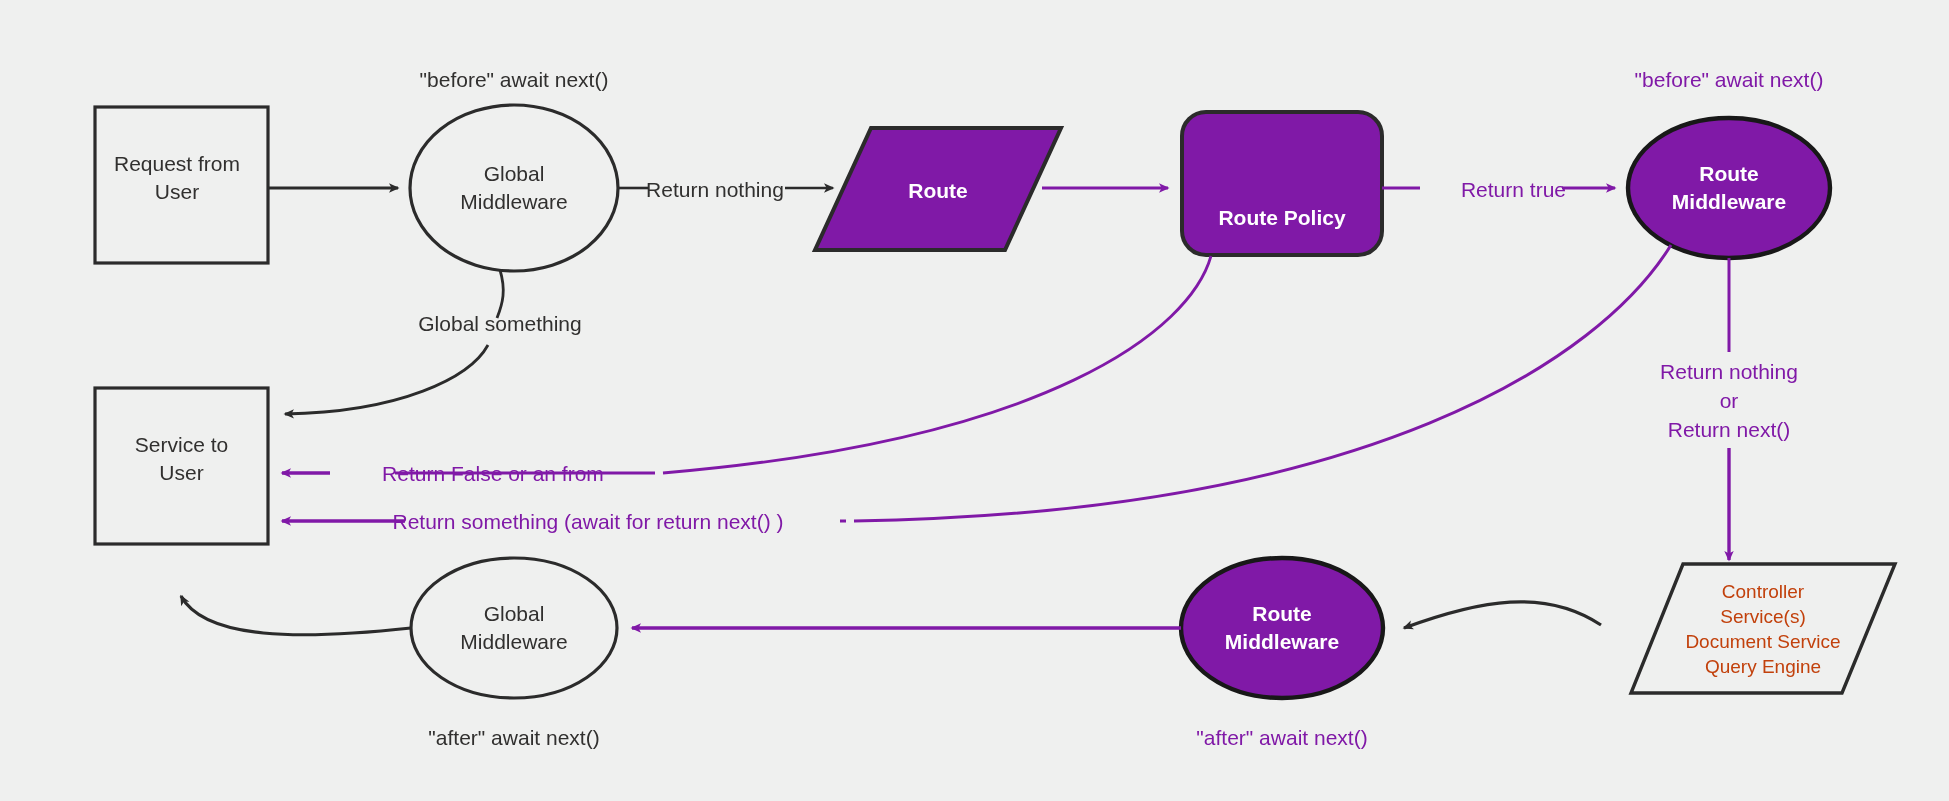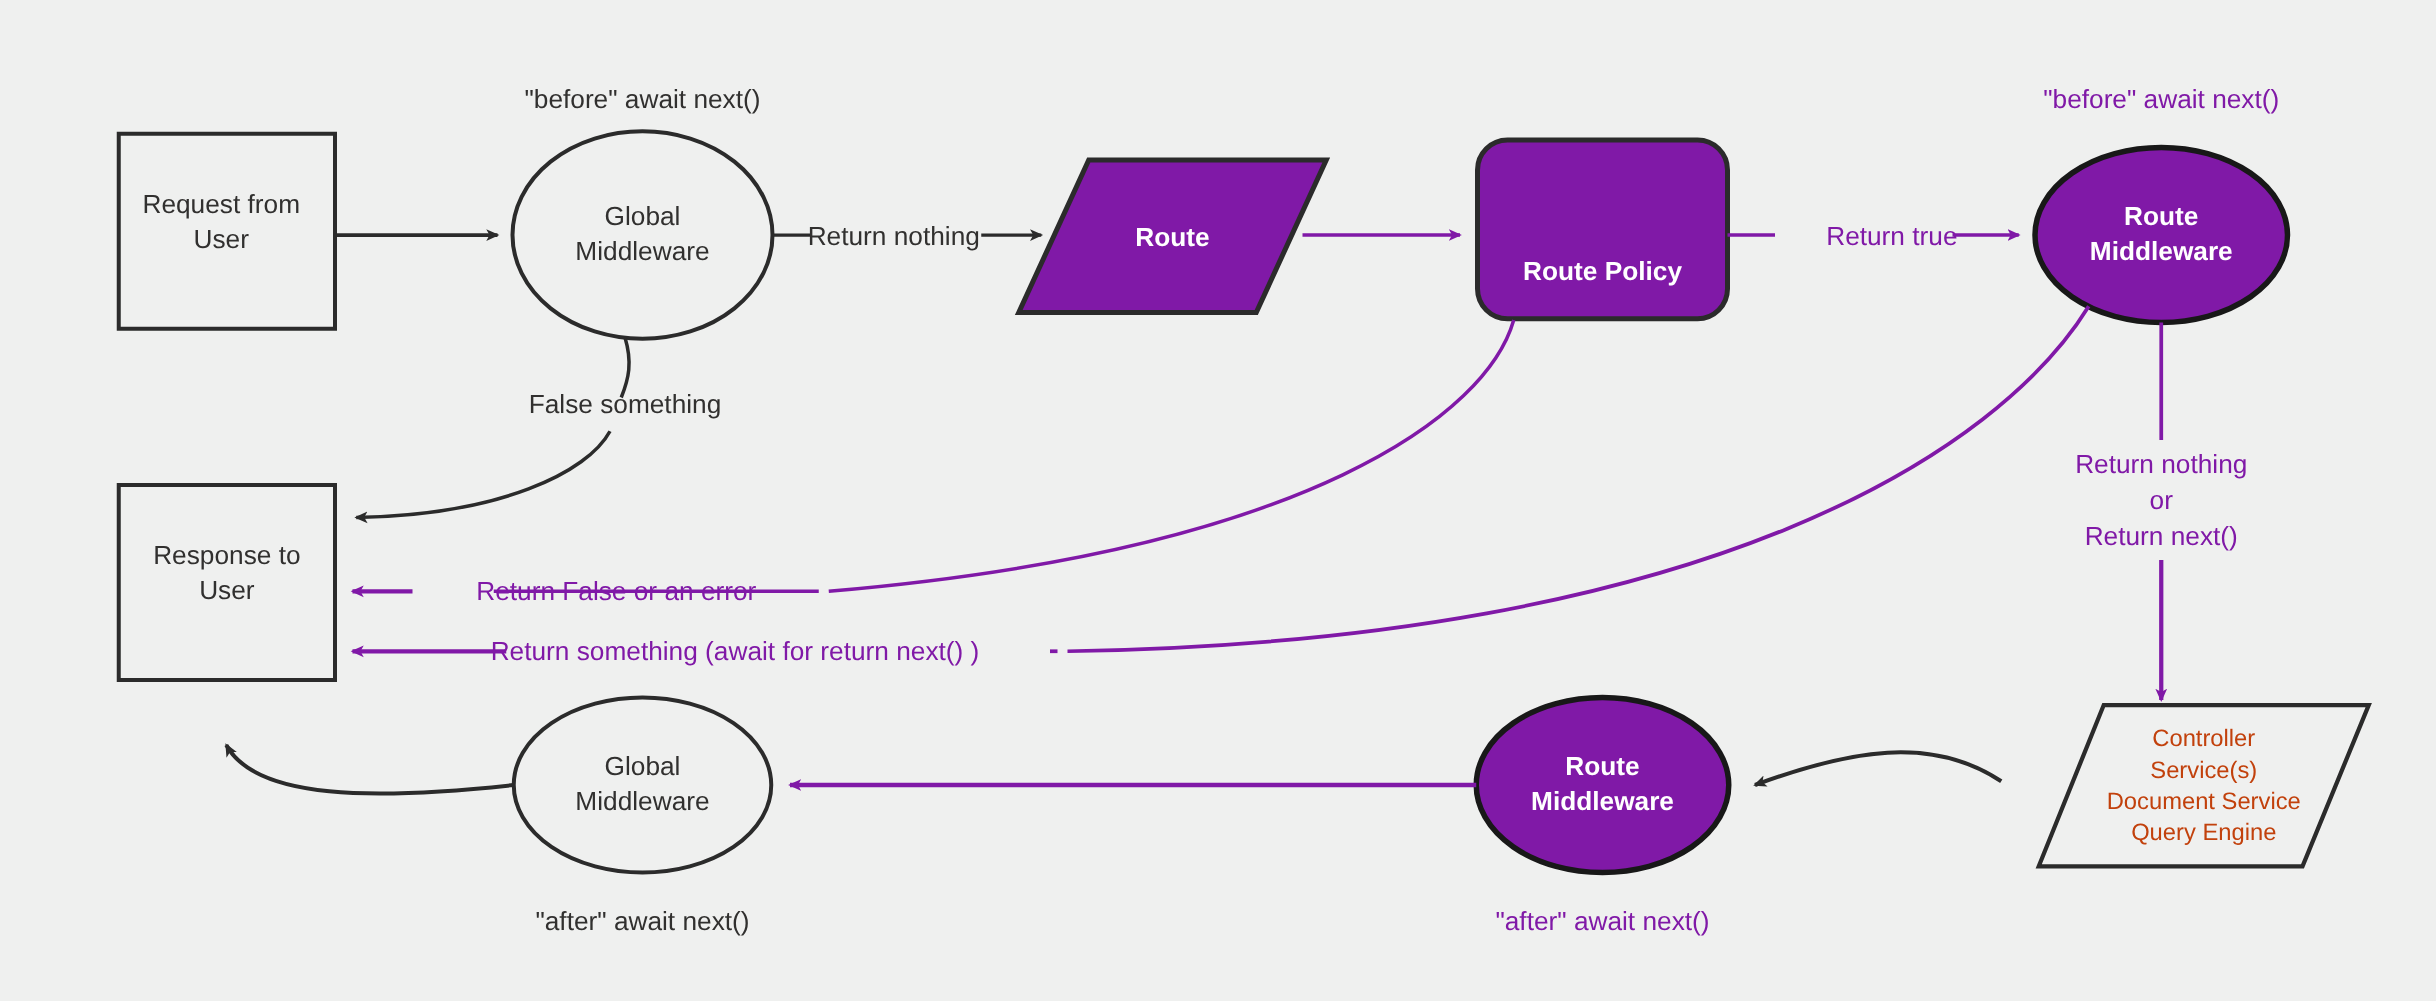--- a/index.html
+++ b/index.html
@@ -113,21 +113,21 @@
   <div class="node-label lbl-dark" style="left:414px; top:160px; width:200px;">Global
 Middleware</div>
 
   <div class="node-label lbl-white" style="left:838px; top:177px; width:200px;">Route</div>
 
   <div class="node-label lbl-white" style="left:1182px; top:172px; width:200px;margin-top:32px;">Route Policy</div>
 
   <div class="node-label lbl-white" style="left:1629px; top:160px; width:200px;">Route
 Middleware</div>
 
-  <div class="node-label lbl-dark" style="left:95px; top:431px; width:173px;">Response to
+  <div class="node-label lbl-dark" style="left:95px; top:431px; width:173px;">Service to
 User</div>
 
   <div class="node-label lbl-dark" style="left:414px; top:600px; width:200px;">Global
 Middleware</div>
 
   <div class="node-label lbl-white" style="left:1182px; top:600px; width:200px;">Route
 Middleware</div>
 
   <div class="node-label lbl-small" style="left:1663px; top:579px; width:200px;">Controller
 Service(s)
@@ -137,25 +137,25 @@
   <div class="edge-label e-dark" style="left:364px; top:66px; width:300px;">"before" await next()</div>
 
   <div class="edge-label e-purple" style="left:1579px; top:66px; width:300px;">"before" await next()</div>
 
   <div class="edge-label e-dark" style="left:364px; top:724px; width:300px;">"after" await next()</div>
 
   <div class="edge-label e-purple" style="left:1132px; top:724px; width:300px;">"after" await next()</div>
 
   <div class="edge-label e-dark" style="left:640px; top:176px; width:150px;">Return nothing</div>
 
-  <div class="edge-label e-dark" style="left:362px; top:310px; width:276px;">False something</div>
+  <div class="edge-label e-dark" style="left:362px; top:310px; width:276px;">Global something</div>
 
   <div class="edge-label e-purple" style="left:1416px; top:176px; width:150px;text-align:right;">Return true</div>
 
-  <div class="edge-label e-purple" style="left:325px; top:460px; width:336px;">Return False or an error</div>
+  <div class="edge-label e-purple" style="left:325px; top:460px; width:336px;">Return False or an from</div>
 
   <div class="edge-label e-purple" style="left:330px; top:508px; width:516px;">Return something (await for return next() )</div>
 
   <div class="edge-label e-purple" style="left:1599px; top:358px; width:260px;">Return nothing
 or
 Return next()</div>
 
 </div>
 
 </body></html>

